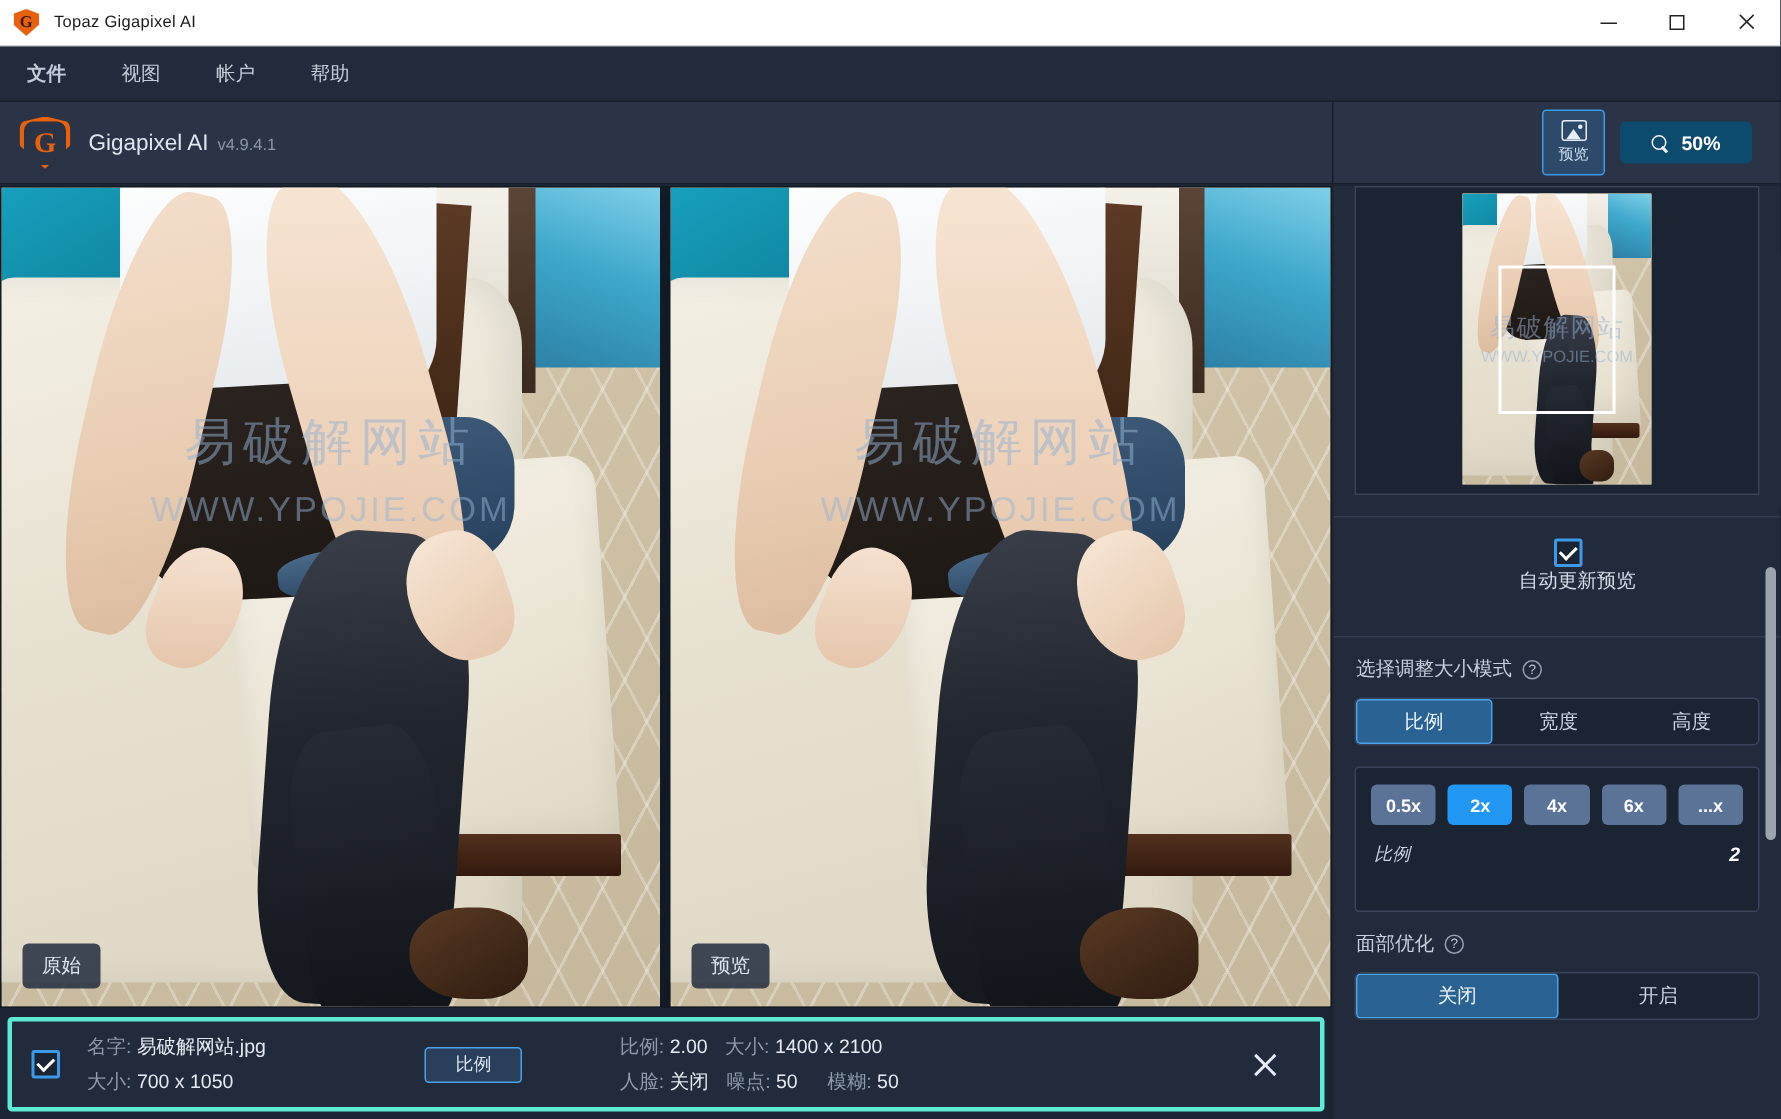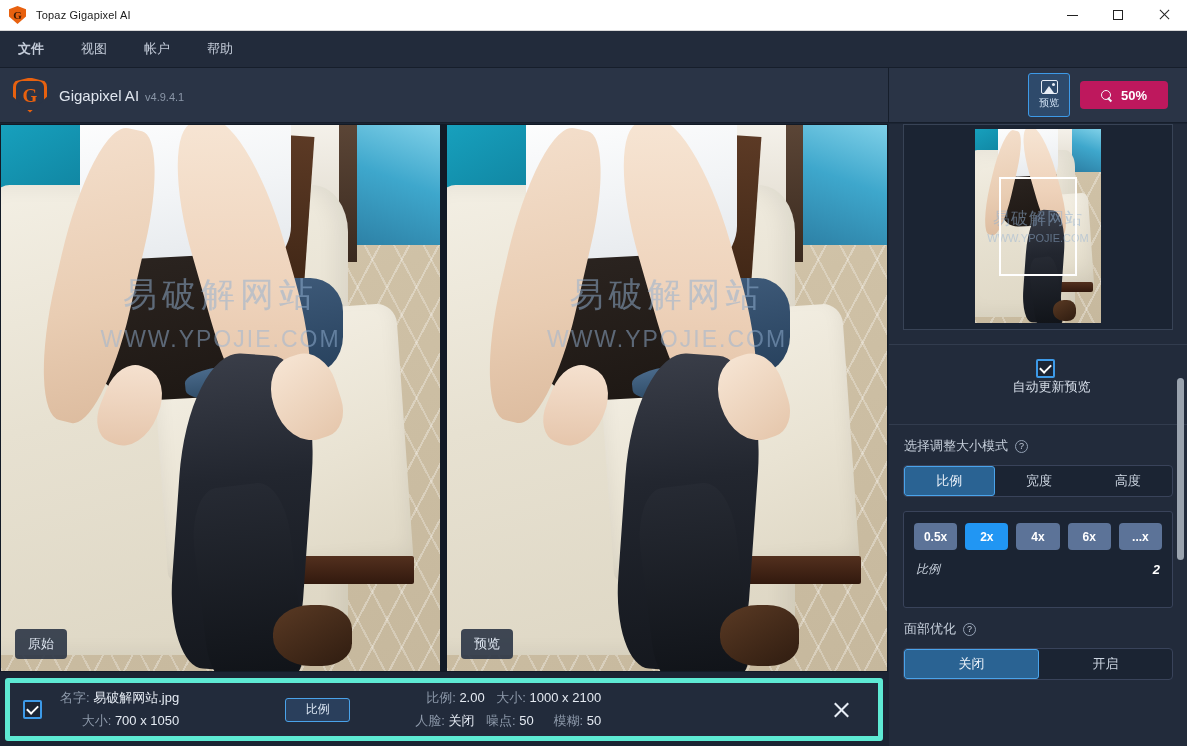--- a/index.html
+++ b/index.html
@@ -129,21 +129,21 @@
   .img-icon::after {
     content: ""; position: absolute; right: 2px; top: 1.5px;
     width: 3px; height: 3px; border-radius: 50%;
     background: #e7edf5;
   }
   .preview-btn-label { color: #cfe0f2; font-size: 10px; }
 
   .zoom-btn {
     margin-left: 10px; margin-right: 0;
     width: 88px; height: 28px;
-    background: #be185d;
+    background: #0c4a6e;
     border-radius: 4px;
     display: flex; align-items: center; justify-content: center;
     gap: 9px;
   }
   .mag {
     position: relative; width: 11px; height: 11px;
   }
   .mag::before {
     content: ""; position: absolute; left: 0; top: 0;
     width: 8px; height: 8px; border-radius: 50%;
@@ -450,23 +450,23 @@
     position: absolute; right: 3px; top: 254px;
     width: 7px; height: 182px;
     background: #9aa3ae; border-radius: 4px;
   }
 
   
   .filebar {
     position: absolute; left: 5px; top: 678px;
     width: 878px; height: 63px;
     background: #222b3b;
-    border: 5px solid #5eead4;
+    border: 3px solid #5eead4;
     border-radius: 3px;
-    display: flex; align-items: center; text-align: right;
+    display: flex; align-items: center;
   }
   .fb-check {
     margin-left: 13px;
     width: 19px; height: 19px;
     background: #1b2433;
     border: 2px solid #3d9ae8; border-radius: 2px;
     display: flex; align-items: center; justify-content: center;
   }
   .fb-check::after {
     content: "";
@@ -710,21 +710,21 @@
       </div>
     </div>
 
     <div class="fb-ratio-btn">比例</div>
 
     <div class="fb-out">
       <div class="fb-line">
         <span class="fb-k">比例:</span>
         <span class="fb-v">2.00</span>
         <span class="fb-k" style="margin-left:8px">大小:</span>
-        <span class="fb-v">1000 x 2100</span>
+        <span class="fb-v">1400 x 2100</span>
       </div>
       <div class="fb-line">
         <span class="fb-k">人脸:</span>
         <span class="fb-v">关闭</span>
         <span class="fb-k" style="margin-left:8px">噪点:</span>
         <span class="fb-v">50</span>
         <span class="fb-k" style="margin-left:16px">模糊:</span>
         <span class="fb-v">50</span>
       </div>
     </div>

